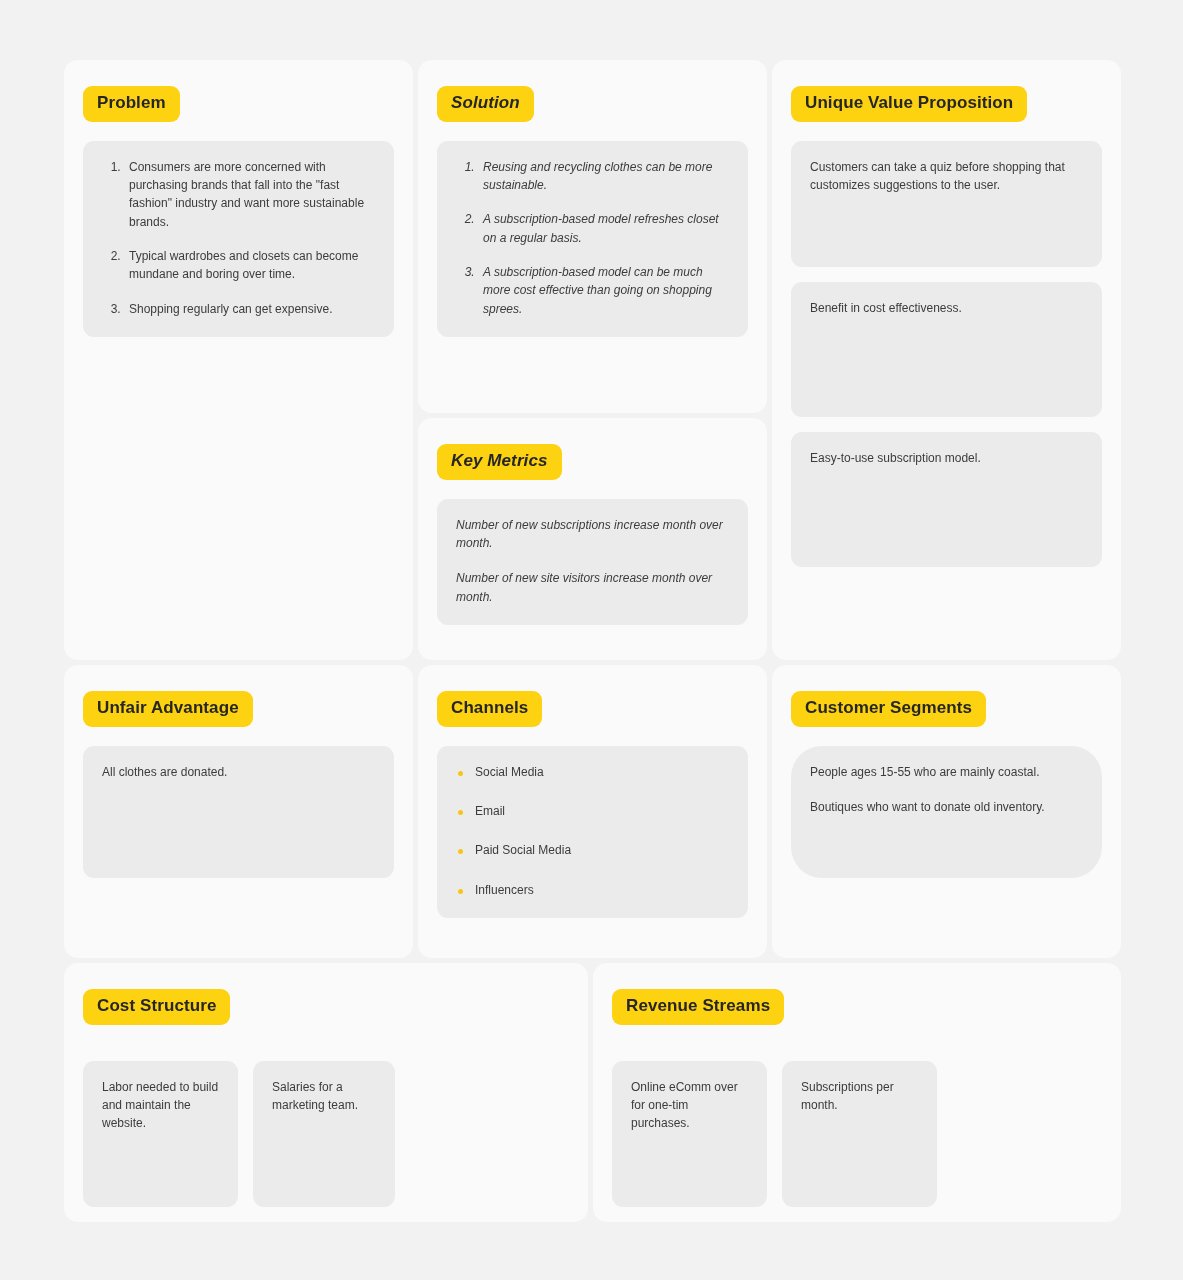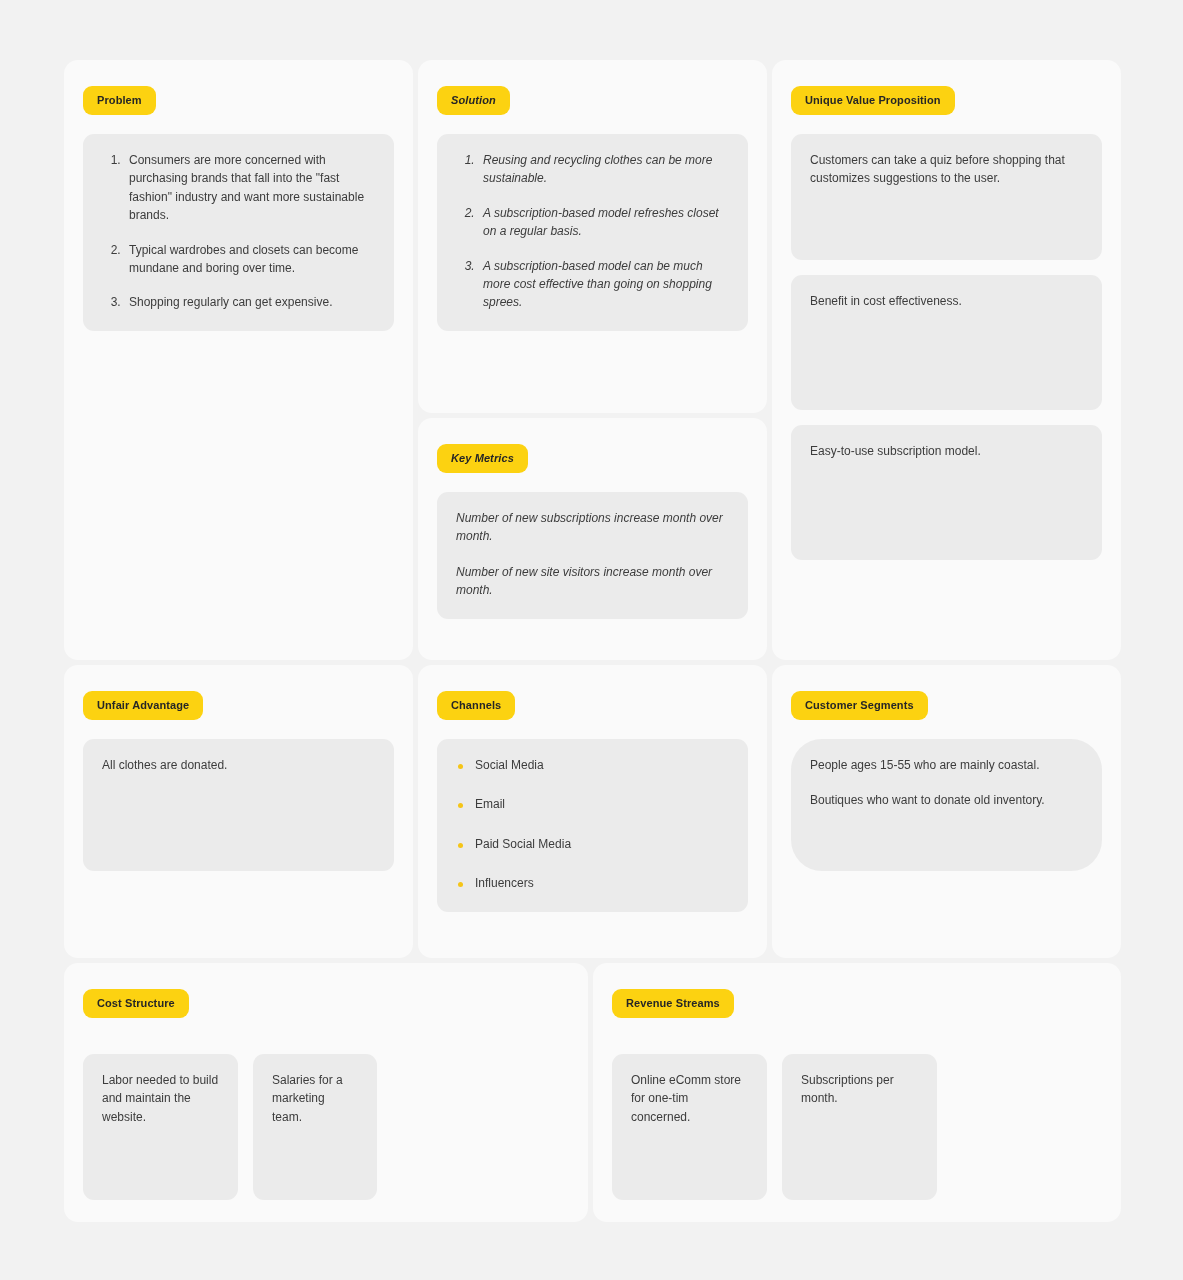--- a/index.html
+++ b/index.html
@@ -53,21 +53,21 @@
 
   .panel-cost { width: 524px; flex: none; }
   .panel-rev  { flex: 1 1 auto; }
 
   .tag {
     display: inline-block;
     background: #fcd211;
     color: #262626;
     border-radius: 9px;
     padding: 8px 14px 9px 14px;
-    font-size: 11px;
+    font-size: 17px;
     font-weight: 700;
     line-height: 1.1;
     letter-spacing: 0.1px;
     white-space: nowrap;
     margin-bottom: 19px;
   }
 
   .card {
     background: #ebebeb;
     border-radius: 11px;
@@ -111,21 +111,21 @@
   .uvp-3 { min-height: 135px; }
 
   .ua-card { min-height: 132px; }
   .cs-card { min-height: 132px; border-radius: 31px; }
   .ch-card { min-height: 0; }
 
   
   .cardrow { display: flex; gap: 15px; align-items: stretch; }
   .cardrow .card { margin-top: 17px; flex: none; height: 146px; }
   .cost-c1 { width: 155px; }
-  .cost-c2 { width: 124px; }
+  .cost-c2 { width: 142px; }
   .cost-c3 { width: 155px; }
   .rev-c1  { width: 155px; }
   .rev-c2  { width: 155px; }
 </style>
 </head>
 <body>
 
 <div id="canvas">
 
   <div class="row row-top">
@@ -208,20 +208,20 @@
       <span class="tag">Cost Structure</span>
       <div class="cardrow">
         <div class="card cost-c1">Labor needed to build and maintain the website.</div>
         <div class="card cost-c2">Salaries for a marketing team.</div>
       </div>
     </div>
 
     <div class="panel panel-rev">
       <span class="tag">Revenue Streams</span>
       <div class="cardrow">
-        <div class="card rev-c1">Online eComm store for one-tim concerned.</div>
+        <div class="card rev-c1">Online eComm over for one-tim purchases.</div>
         <div class="card rev-c2">Subscriptions per month.</div>
       </div>
     </div>
 
   </div>
 
 </div>
 
 </body></html>

